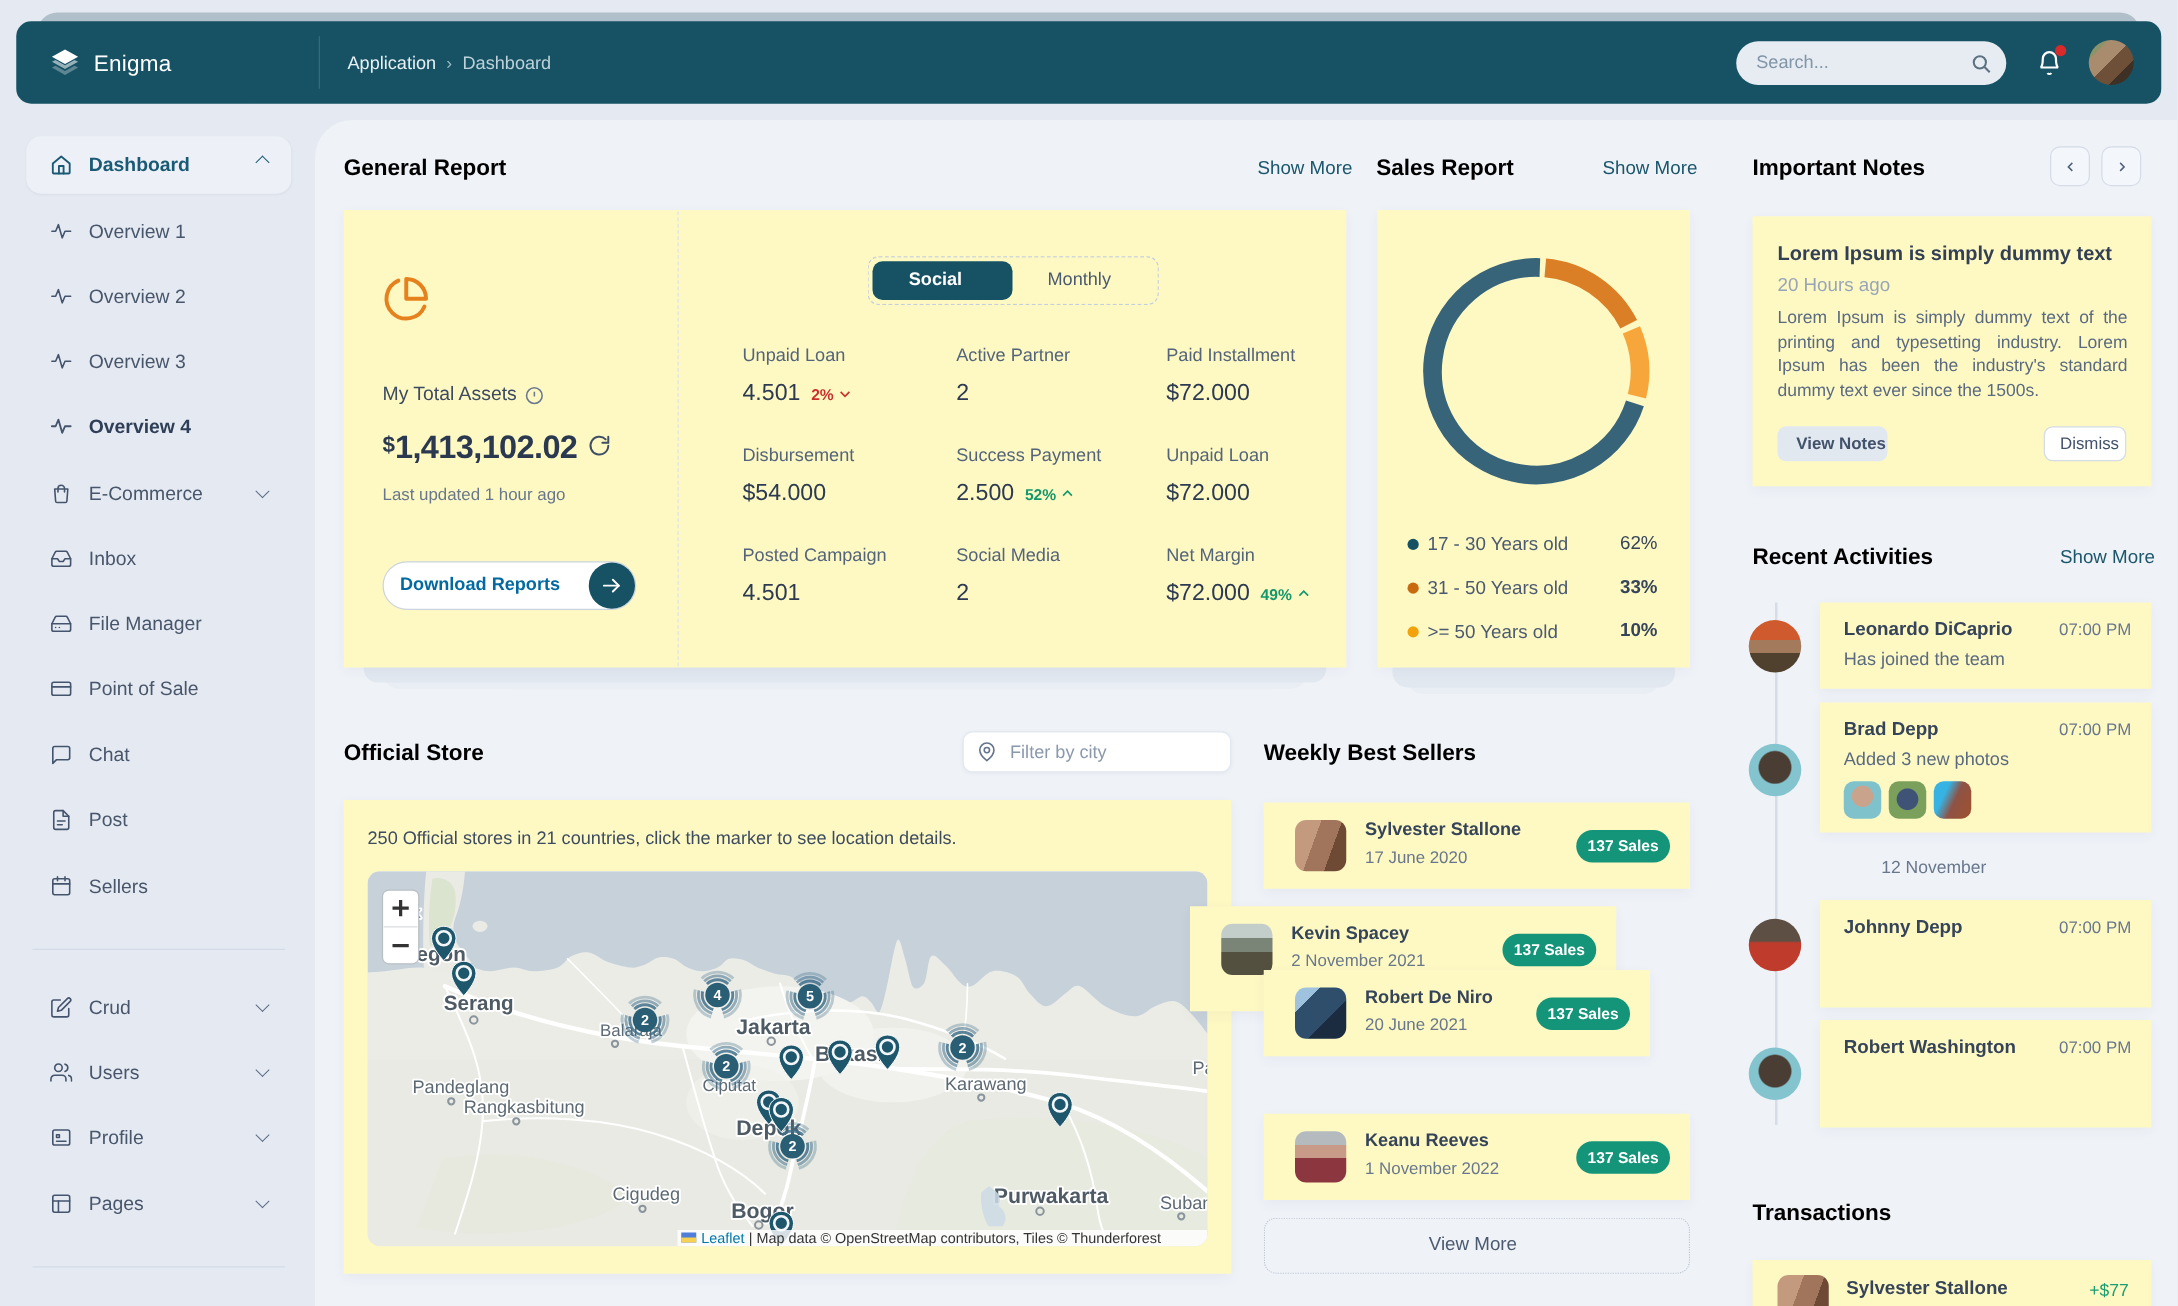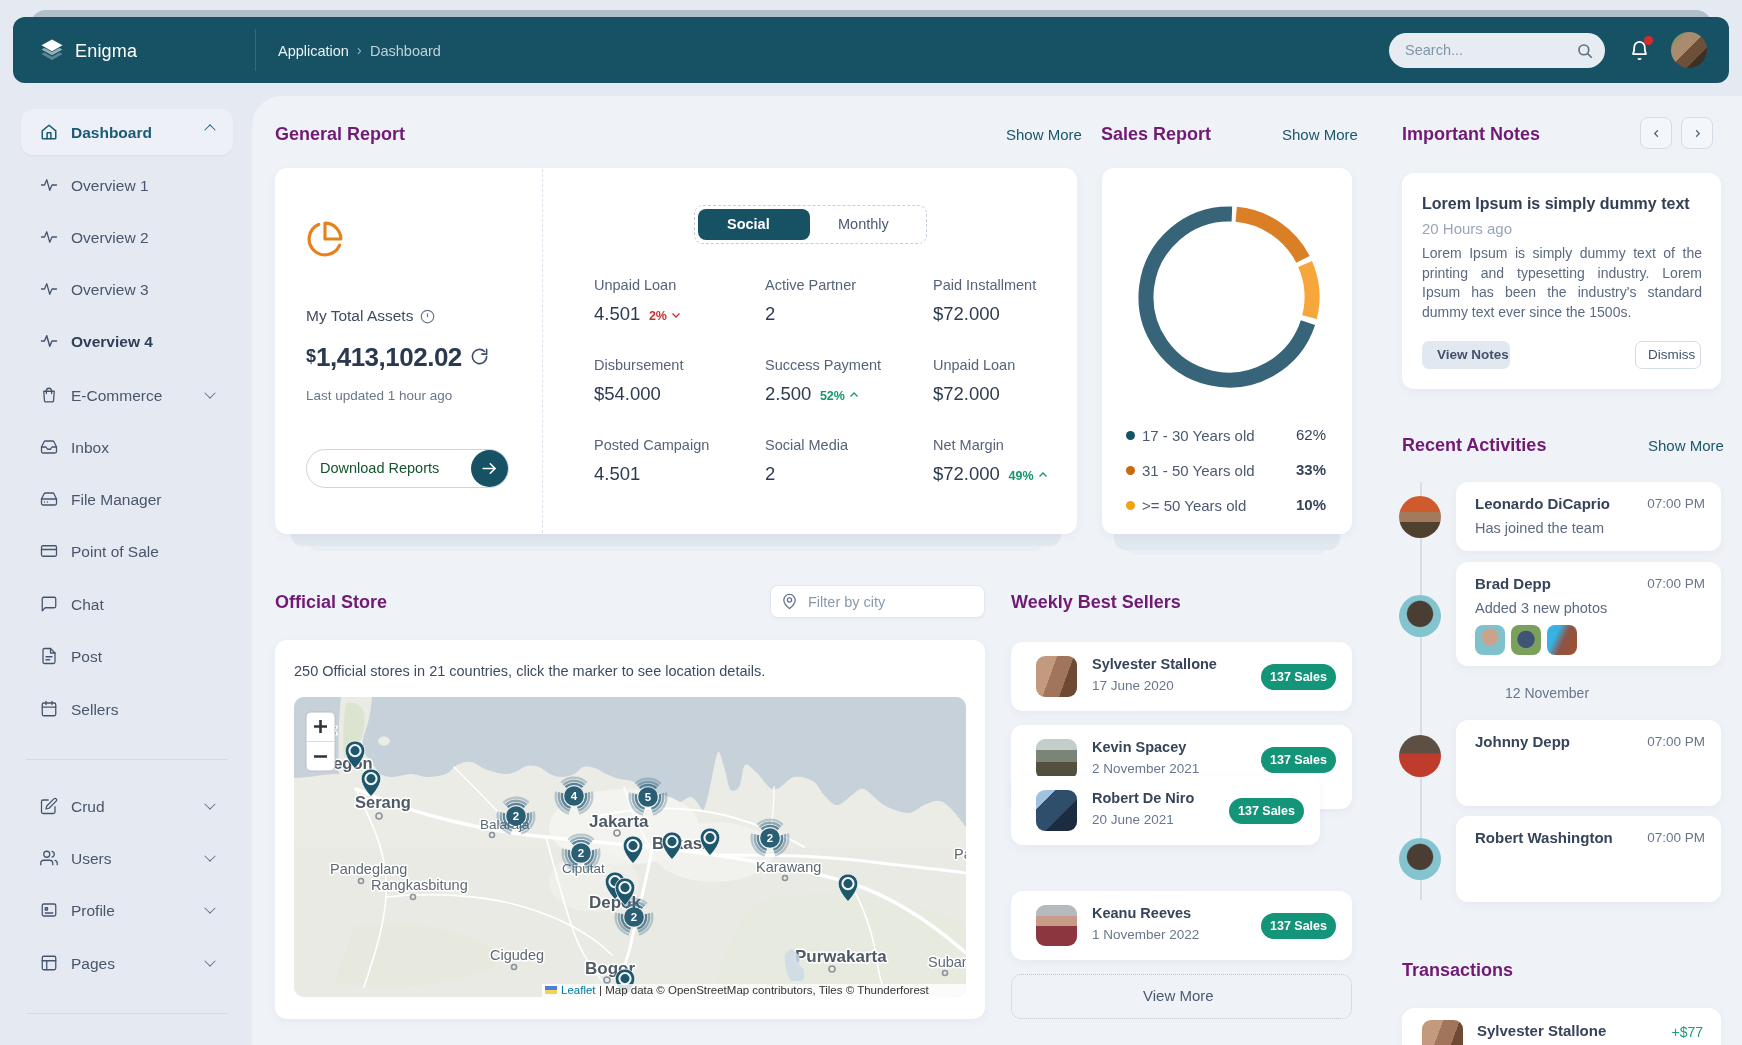--- a/index.html
+++ b/index.html
@@ -1,20 +1,20 @@
 <!DOCTYPE html>
 <html><head>
 <meta charset="utf-8">
 <style>
 *{margin:0;padding:0;box-sizing:border-box}
 html,body{width:1742px;height:1045px;overflow:hidden}
 body{font-family:"Liberation Sans",sans-serif;background:#e5eaf2;position:relative}
 .abs{position:absolute}
-.card{position:absolute;background:#ffffff;border-radius:12px;box-shadow:0 3px 10px rgba(50,60,90,.05)}
-.sect{font-size:18px;font-weight:bold;color:#701a75}
+.card{position:absolute;background:#fef9c3;border-radius:0;box-shadow:0 3px 10px rgba(50,60,90,.05)}
+.sect{font-size:18px;font-weight:bold;color:#000000}
 .more{font-size:15px;color:#1b566b}
 svg{display:block}
 </style>
 </head>
 <body>
 
 <div class="abs" style="left:252px;top:96px;width:1490px;height:949px;background:#eff2f7;border-top-left-radius:30px"></div>
 
 <div class="abs" style="left:30px;top:10px;width:1682px;height:40px;background:#b0bfc9;border-radius:16px 16px 0 0"></div>
 
@@ -232,21 +232,21 @@
     </svg>
 
 <div class="abs" style="left:306px;top:342px;font-size:18px;font-weight:bold;color:#2a3950"><span style="vertical-align:4.5px">$</span><span style="font-size:26px;letter-spacing:-0.5px">1,413,102.02</span></div>
 <svg class="abs" style="left:470px;top:347px" width="19" height="19" viewBox="0 0 24 24" fill="none" stroke="#3e4e66" stroke-width="2" stroke-linecap="round">
       <path d="M21 12 a9 9 0 1 1-2.64-6.36"></path>
       <path d="M21 3 v6 h-6"></path>
     </svg>
 <div class="abs" style="left:306px;top:388px;font-size:13.5px;color:#68778c">Last updated 1 hour ago</div>
 
 <div class="abs" style="left:306px;top:449px;width:203px;height:39px;border:1px solid #ccd4e0;border-radius:20px;background:#fff"></div>
-<div class="abs" style="left:320px;top:460px;font-size:14.5px;font-weight:normal;color:#14532d">Download Reports</div>
+<div class="abs" style="left:320px;top:460px;font-size:14.5px;font-weight:bold;color:#0369a1">Download Reports</div>
 <div class="abs" style="left:471px;top:450px;width:37px;height:37px;background:#175264;border-radius:50%"></div>
 <svg class="abs" style="left:480px;top:459px" width="19" height="19" viewBox="0 0 24 24" fill="none" stroke="#fff" stroke-width="2" stroke-linecap="round" stroke-linejoin="round">
       <line x1="4" y1="12" x2="19" y2="12"></line>
       <path d="M13 6 l6 6 -6 6"></path>
     </svg>
 
 <div class="abs" style="left:694px;top:205px;width:233px;height:39px;border:1px dashed #c3cede;border-radius:9px"></div>
 <div class="abs" style="left:698px;top:209px;width:112px;height:31px;background:#175264;border-radius:8px"></div>
 <div class="abs" style="left:727px;top:216px;font-size:14.5px;font-weight:bold;color:#fff">Social</div>
 <div class="abs" style="left:838px;top:216px;font-size:14.5px;color:#4b5a70">Monthly</div>
@@ -460,21 +460,21 @@
 .seller .nm{position:absolute;left:81px;top:14px;font-size:14.5px;font-weight:bold;color:#36445a}
 .seller .dt{position:absolute;left:81px;top:36px;font-size:13.5px;color:#68778c}
 .seller .pl{position:absolute;right:16px;top:22px;height:26px;padding:0 9px;background:#149478;border-radius:13px;color:#fff;font-size:12.5px;font-weight:bold;line-height:26px}
 </style>
 <div class="card seller" style="left:1011px;top:642px;width:341px;height:69px">
   <div class="ph" style="background:linear-gradient(110deg,#c49a7e 0 38%,#a1745c 38% 68%,#6e4a35 68%)"></div>
   <div class="nm">Sylvester Stallone</div>
       <div class="dt">17 June 2020</div>
       <div class="pl">137 Sales</div>
 </div>
-<div class="card seller" style="left:1011px;top:725px;width:341px;height:84px">
+<div class="card seller" style="left:952px;top:725px;width:341px;height:84px">
   <div class="ph" style="background:linear-gradient(180deg,#c3cdc9 0 28%,#7a8577 28% 55%,#53503f 55%)"></div>
   <div class="nm">Kevin Spacey</div>
       <div class="dt">2 November 2021</div>
       <div class="pl">137 Sales</div>
 </div>
 <div class="card seller" style="left:1011px;top:776px;width:309px;height:69px">
   <div class="ph" style="background:linear-gradient(135deg,#9fc3de 0 24%,#2e4e6b 24% 62%,#1b2c40 62%)"></div>
   <div class="nm">Robert De Niro</div>
       <div class="dt">20 June 2021</div>
       <div class="pl">137 Sales</div>

